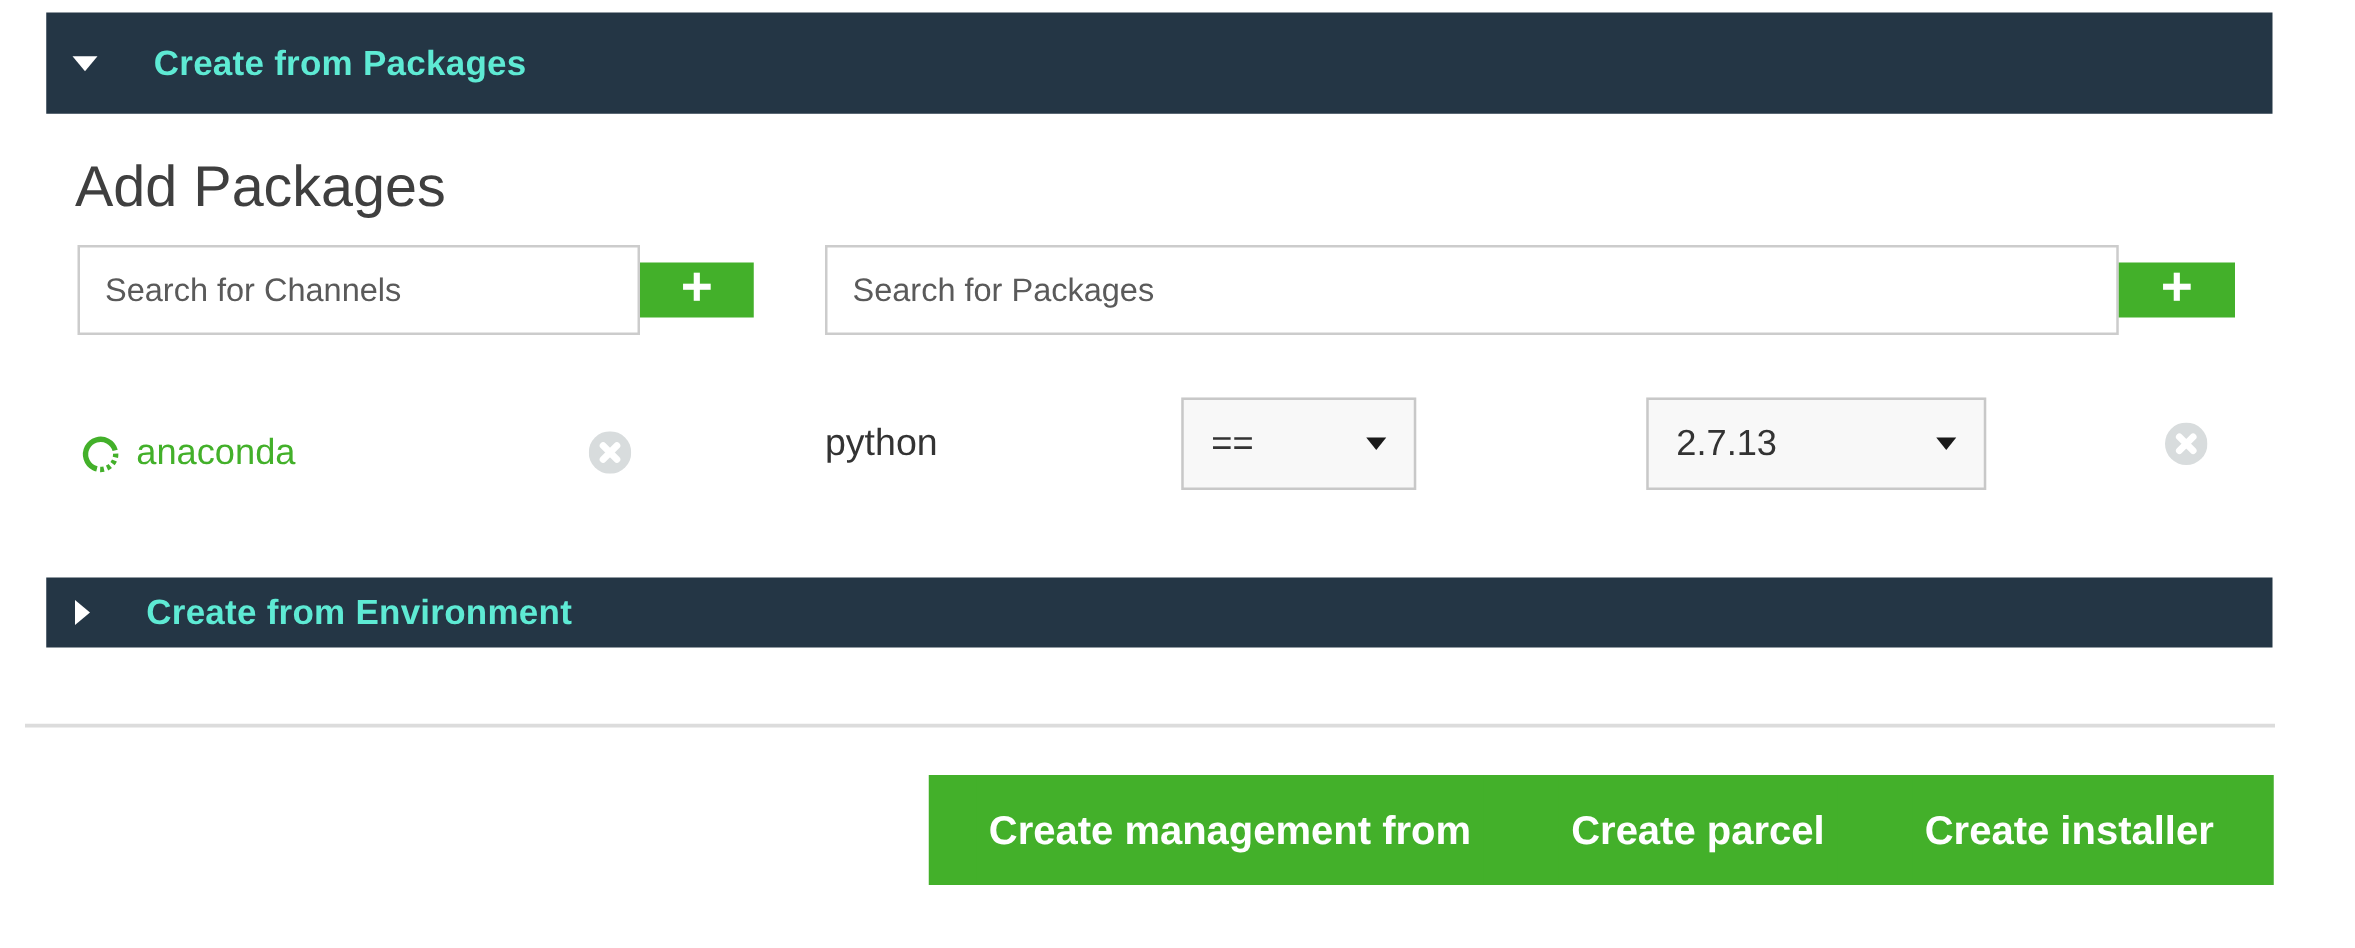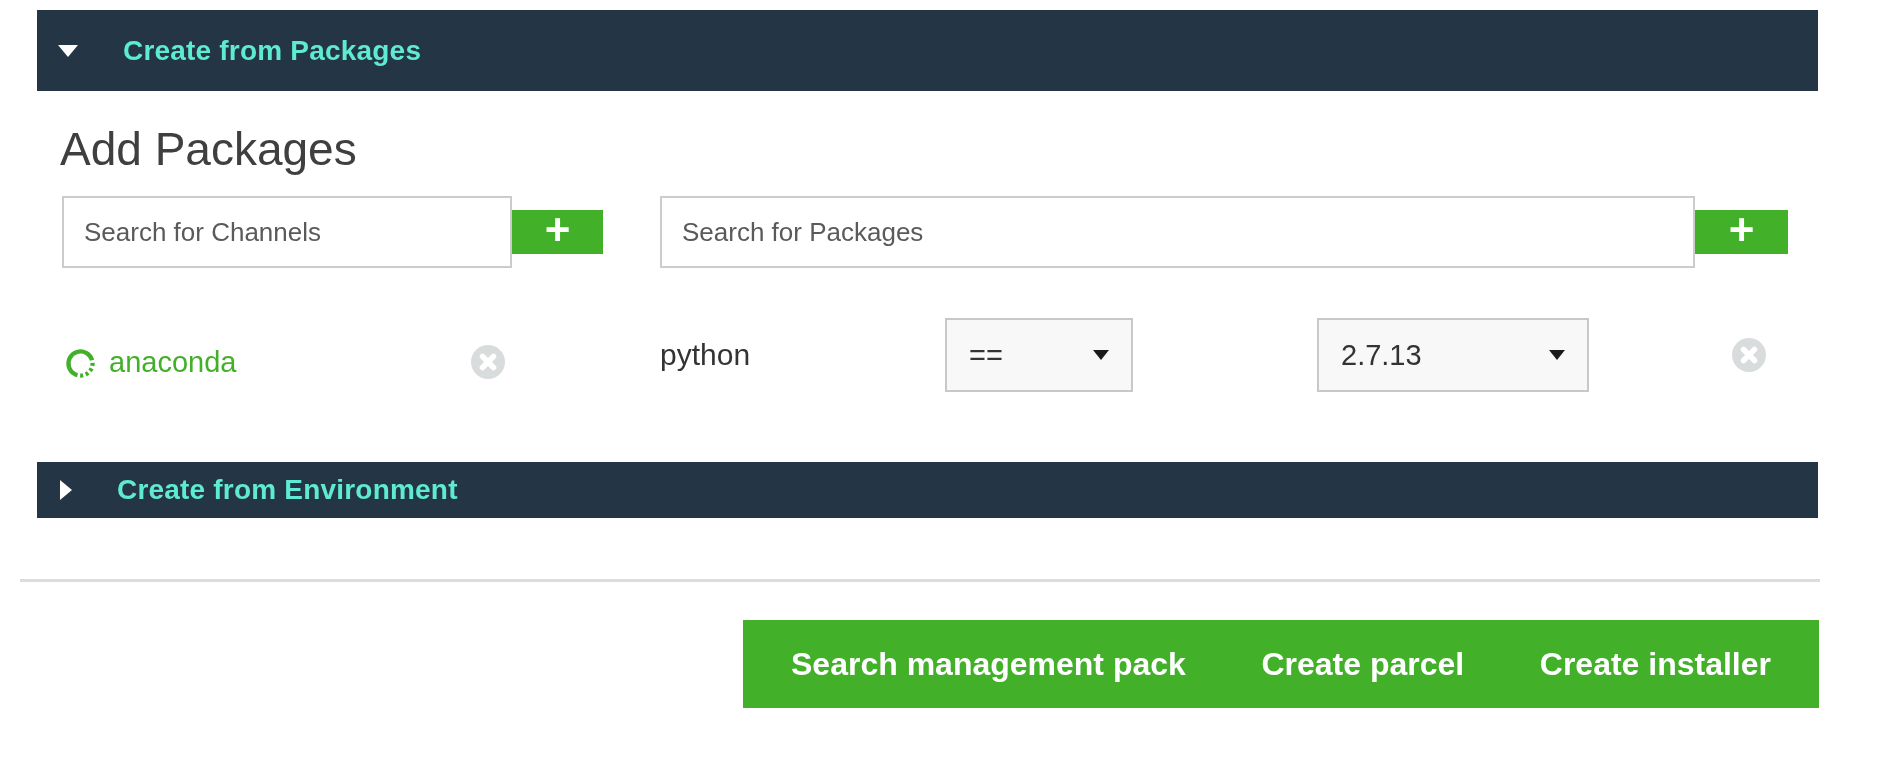--- a/index.html
+++ b/index.html
@@ -264,18 +264,18 @@
   </div>
 
   <div class="section-bar bar-environment">
     <span class="tri-right"></span>
     <span class="bar-title">Create from Environment</span>
   </div>
 
   <div class="divider"></div>
 
   <div class="footer-bar">
-    <button class="footer-btn">Search management pack</button>
+    <button class="footer-btn">Create management from</button>
     <button class="footer-btn">Create parcel</button>
     <button class="footer-btn">Create installer</button>
   </div>
 
 </div>
 
 </body></html>

